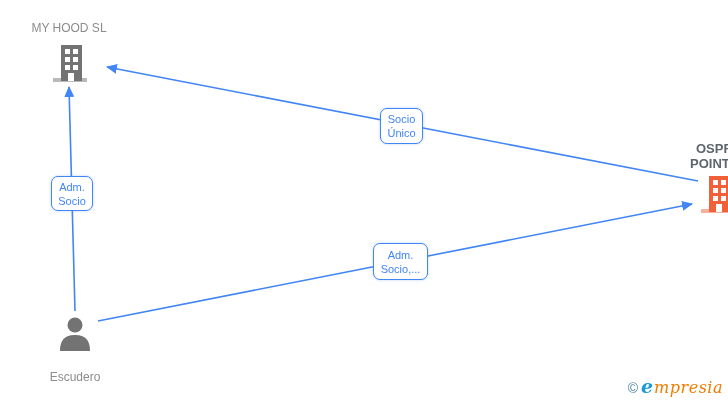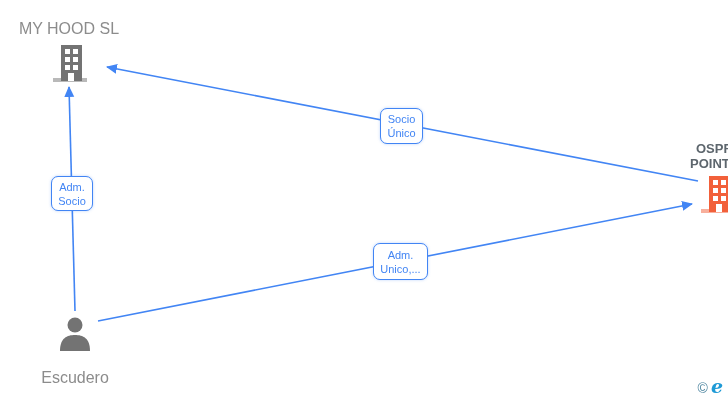--- a/index.html
+++ b/index.html
@@ -3,21 +3,21 @@
 <meta charset="utf-8">
 <style>
   html,body{margin:0;padding:0;}
   body{
     width:728px;height:400px;position:relative;overflow:hidden;
     background:#ffffff;font-family:"Liberation Sans", sans-serif;
   }
   #edges{position:absolute;left:0;top:0;width:728px;height:400px;}
   .node-icon{position:absolute;}
   .node-label{
-    position:absolute;color:#8c8c8c;font-size:16px;line-height:15px;
+    position:absolute;color:#8c8c8c;font-size:12px;line-height:15px;
     text-align:center;white-space:pre-line;
   }
   .right-name{
     position:absolute;color:#5d666d;font-size:13px;font-weight:bold;
     white-space:nowrap;
   }
   .edge-label{
     position:absolute;background:#ffffff;border:1px solid #4285f4;
     border-radius:7px;color:#4285f4;font-size:11px;line-height:14px;
     text-align:center;display:flex;flex-direction:column;justify-content:center;
@@ -92,19 +92,20 @@
 <div class="edge-label" style="left:380px;top:108px;width:43px;height:36px;">
   <span>Socio</span>
   <span>Único</span>
 </div>
 <div class="edge-label" style="left:51px;top:176px;width:42px;height:35px;">
   <span>Adm.</span>
   <span>Socio</span>
 </div>
 <div class="edge-label" style="left:373px;top:243px;width:55px;height:37px;">
   <span>Adm.</span>
-  <span>Unico,...</span>
+  <span>Socio,...</span>
 </div>
 
 <div id="footer-logo">
   <span class="copy">©</span>
   <span class="brand-e">e</span>
+  <span class="brand-rest">mpresia</span>
 </div>
 
 </body></html>

